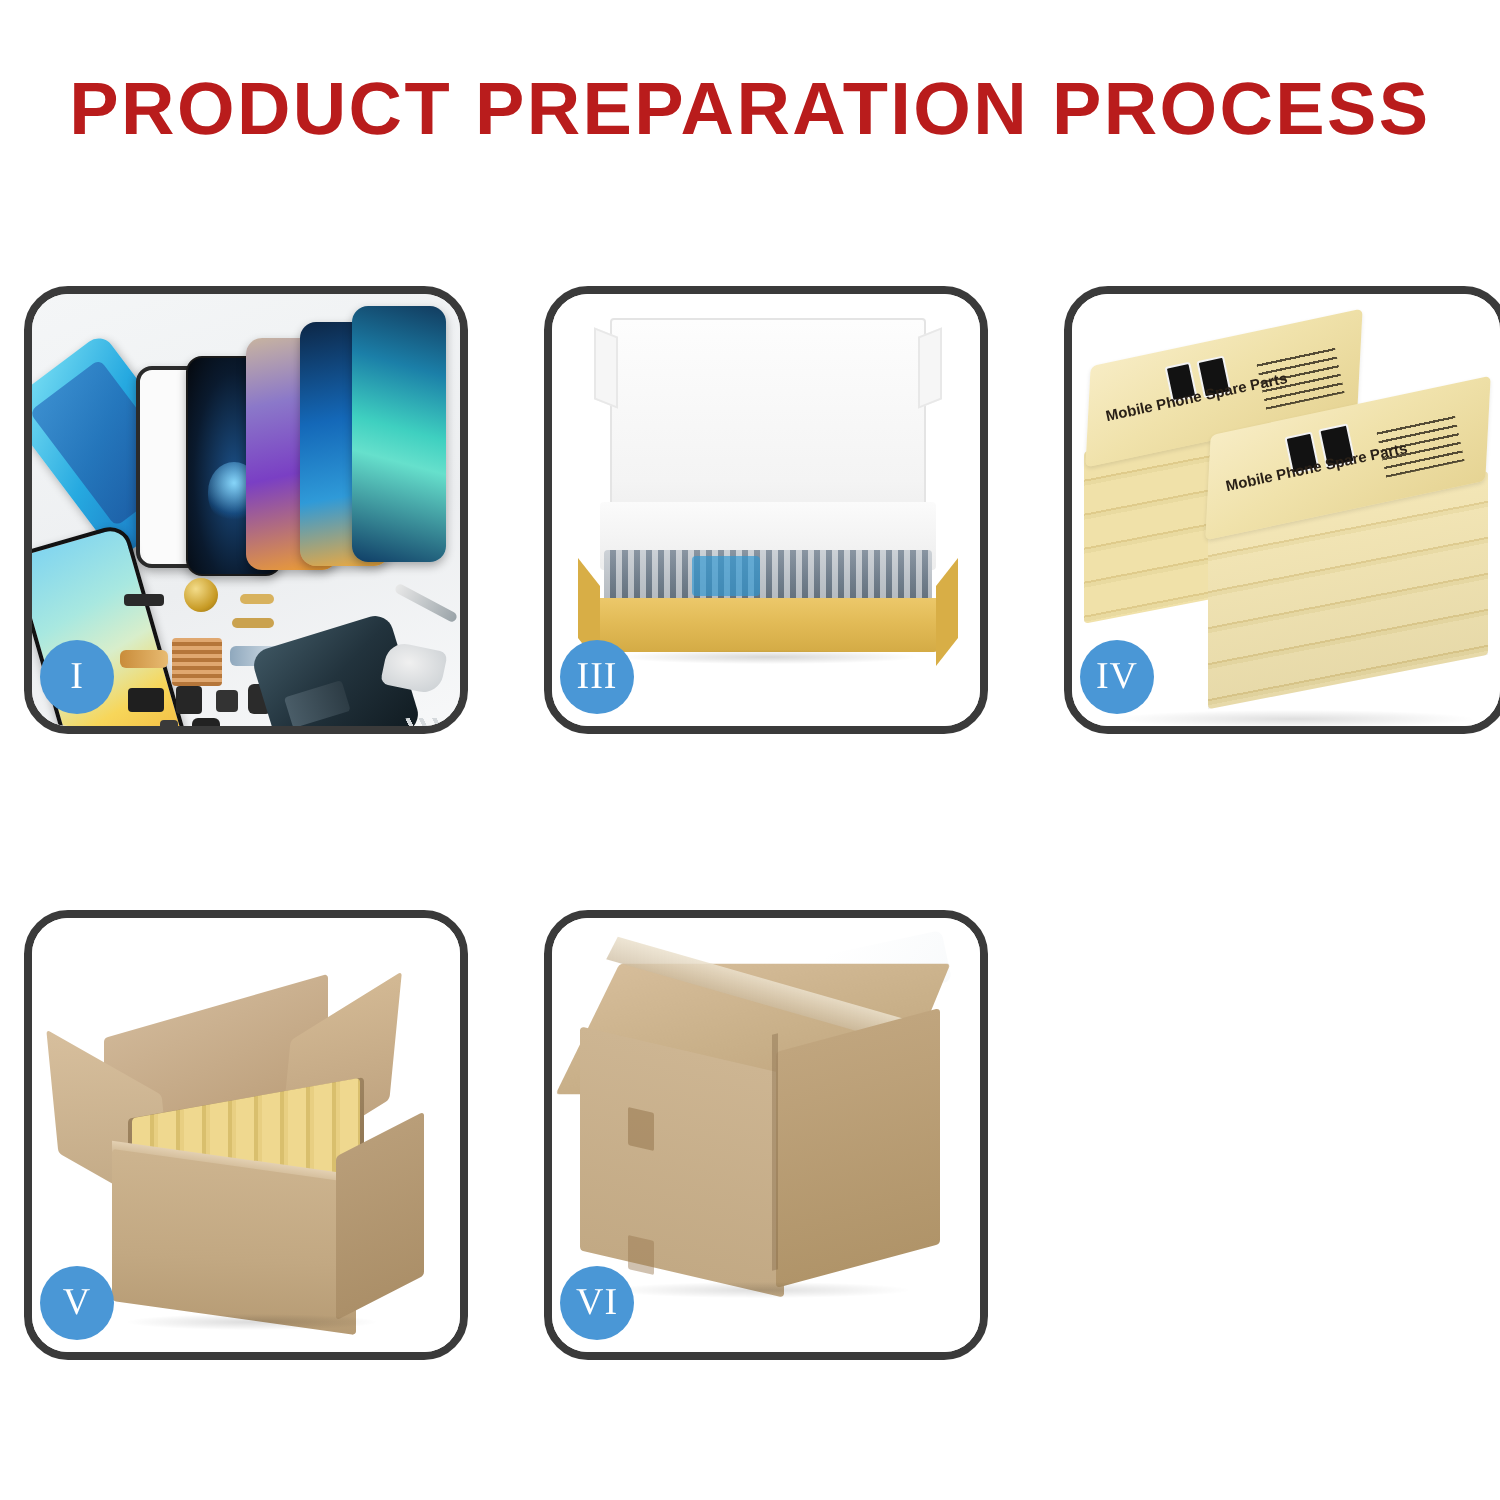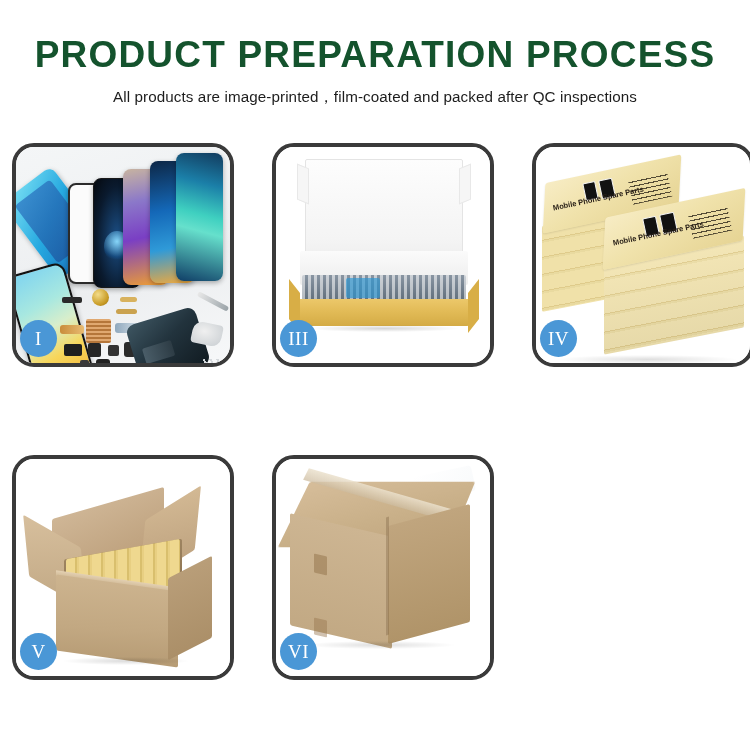--- a/index.html
+++ b/index.html
@@ -8,21 +8,21 @@
     background: #ffffff;
     font-family: "Liberation Sans", sans-serif;
     overflow: hidden;
   }
   .page { position: relative; width: 750px; height: 750px; background: #fff; }
 
   
   .header { padding-top: 34px; text-align: center; }
   .title {
     font-size: 37px; font-weight: 700; letter-spacing: 1.2px;
-    color: #14532d; font-family: "Liberation Sans", sans-serif;
+    color: #b91c1c; font-family: "Liberation Sans", sans-serif;
     white-space: nowrap;
   }
   .subtitle {
     margin-top: 11px; font-size: 15.2px; color: #1d1d1d;
     letter-spacing: .1px; white-space: nowrap;
   }
 
   
   .grid {
     position: absolute; left: 12px; top: 143px;
@@ -363,21 +363,20 @@
   .c6-shadow { position: absolute; left: 30px; top: 182px; width: 148px; height: 8px;
     background: radial-gradient(ellipse at 50% 50%, rgba(0,0,0,.13), transparent 72%); }
 </style>
 </head>
 <body>
 
 <div class="page">
 
   <div class="header">
     <div class="title">PRODUCT PREPARATION PROCESS</div>
-    <div class="subtitle">All products are image-printed，film-coated and packed after QC inspections</div>
   </div>
 
   <div class="grid">
 
     <div class="panel">
       <div class="panel-clip p1">
         <div class="scr a"></div>
         <div class="scr b"></div>
         <div class="scr c"></div>
         <div class="scr d"></div>

